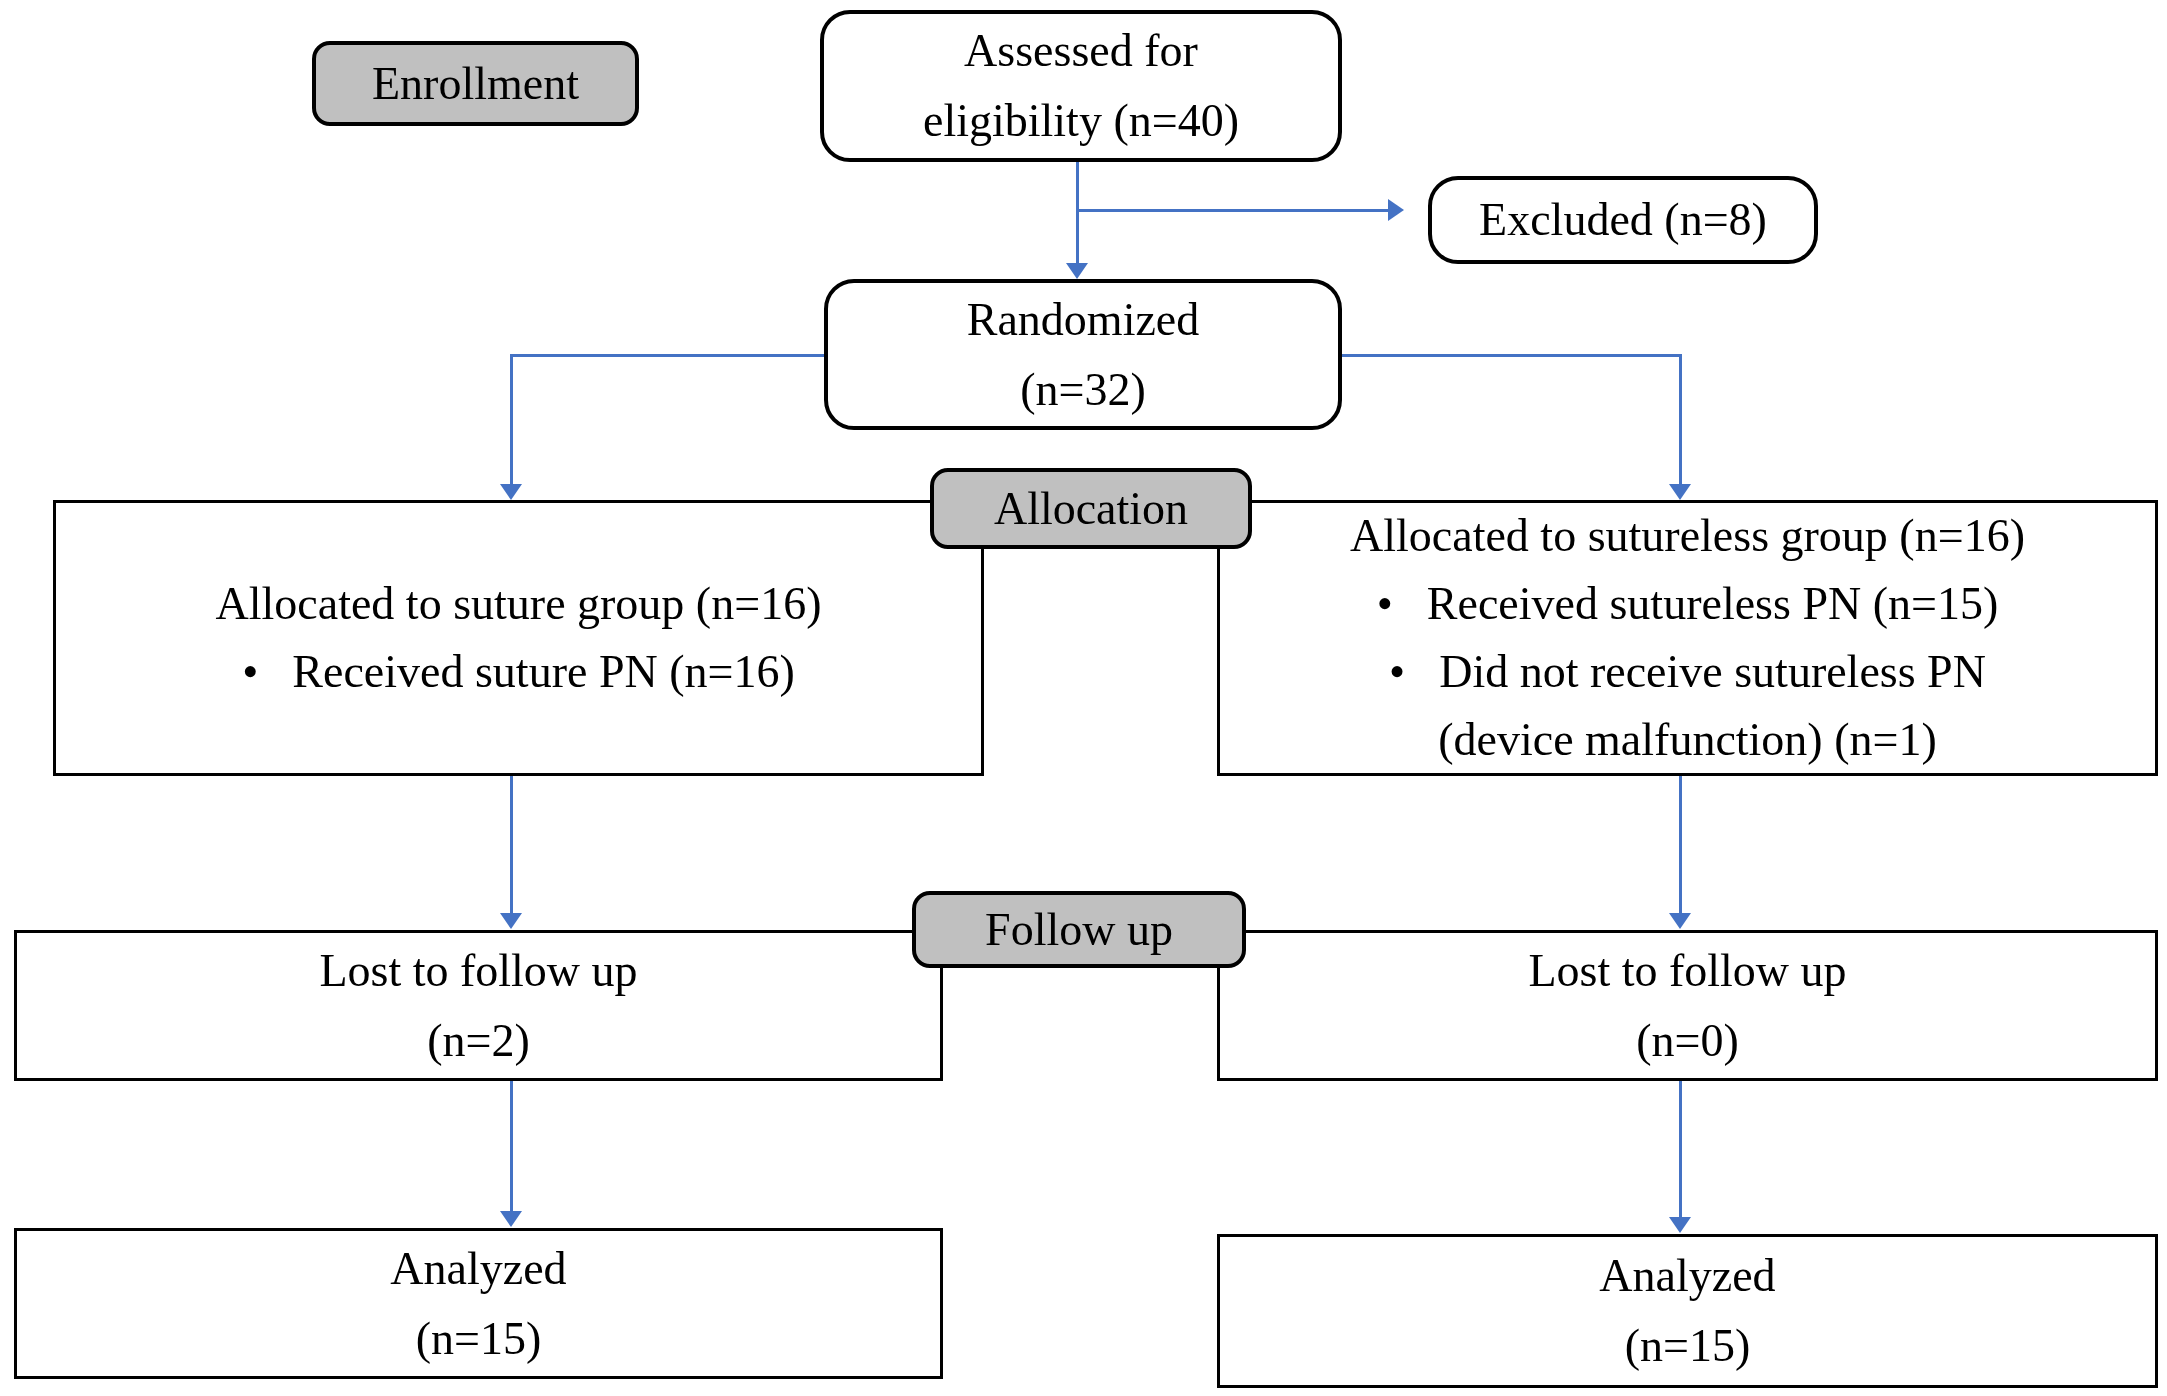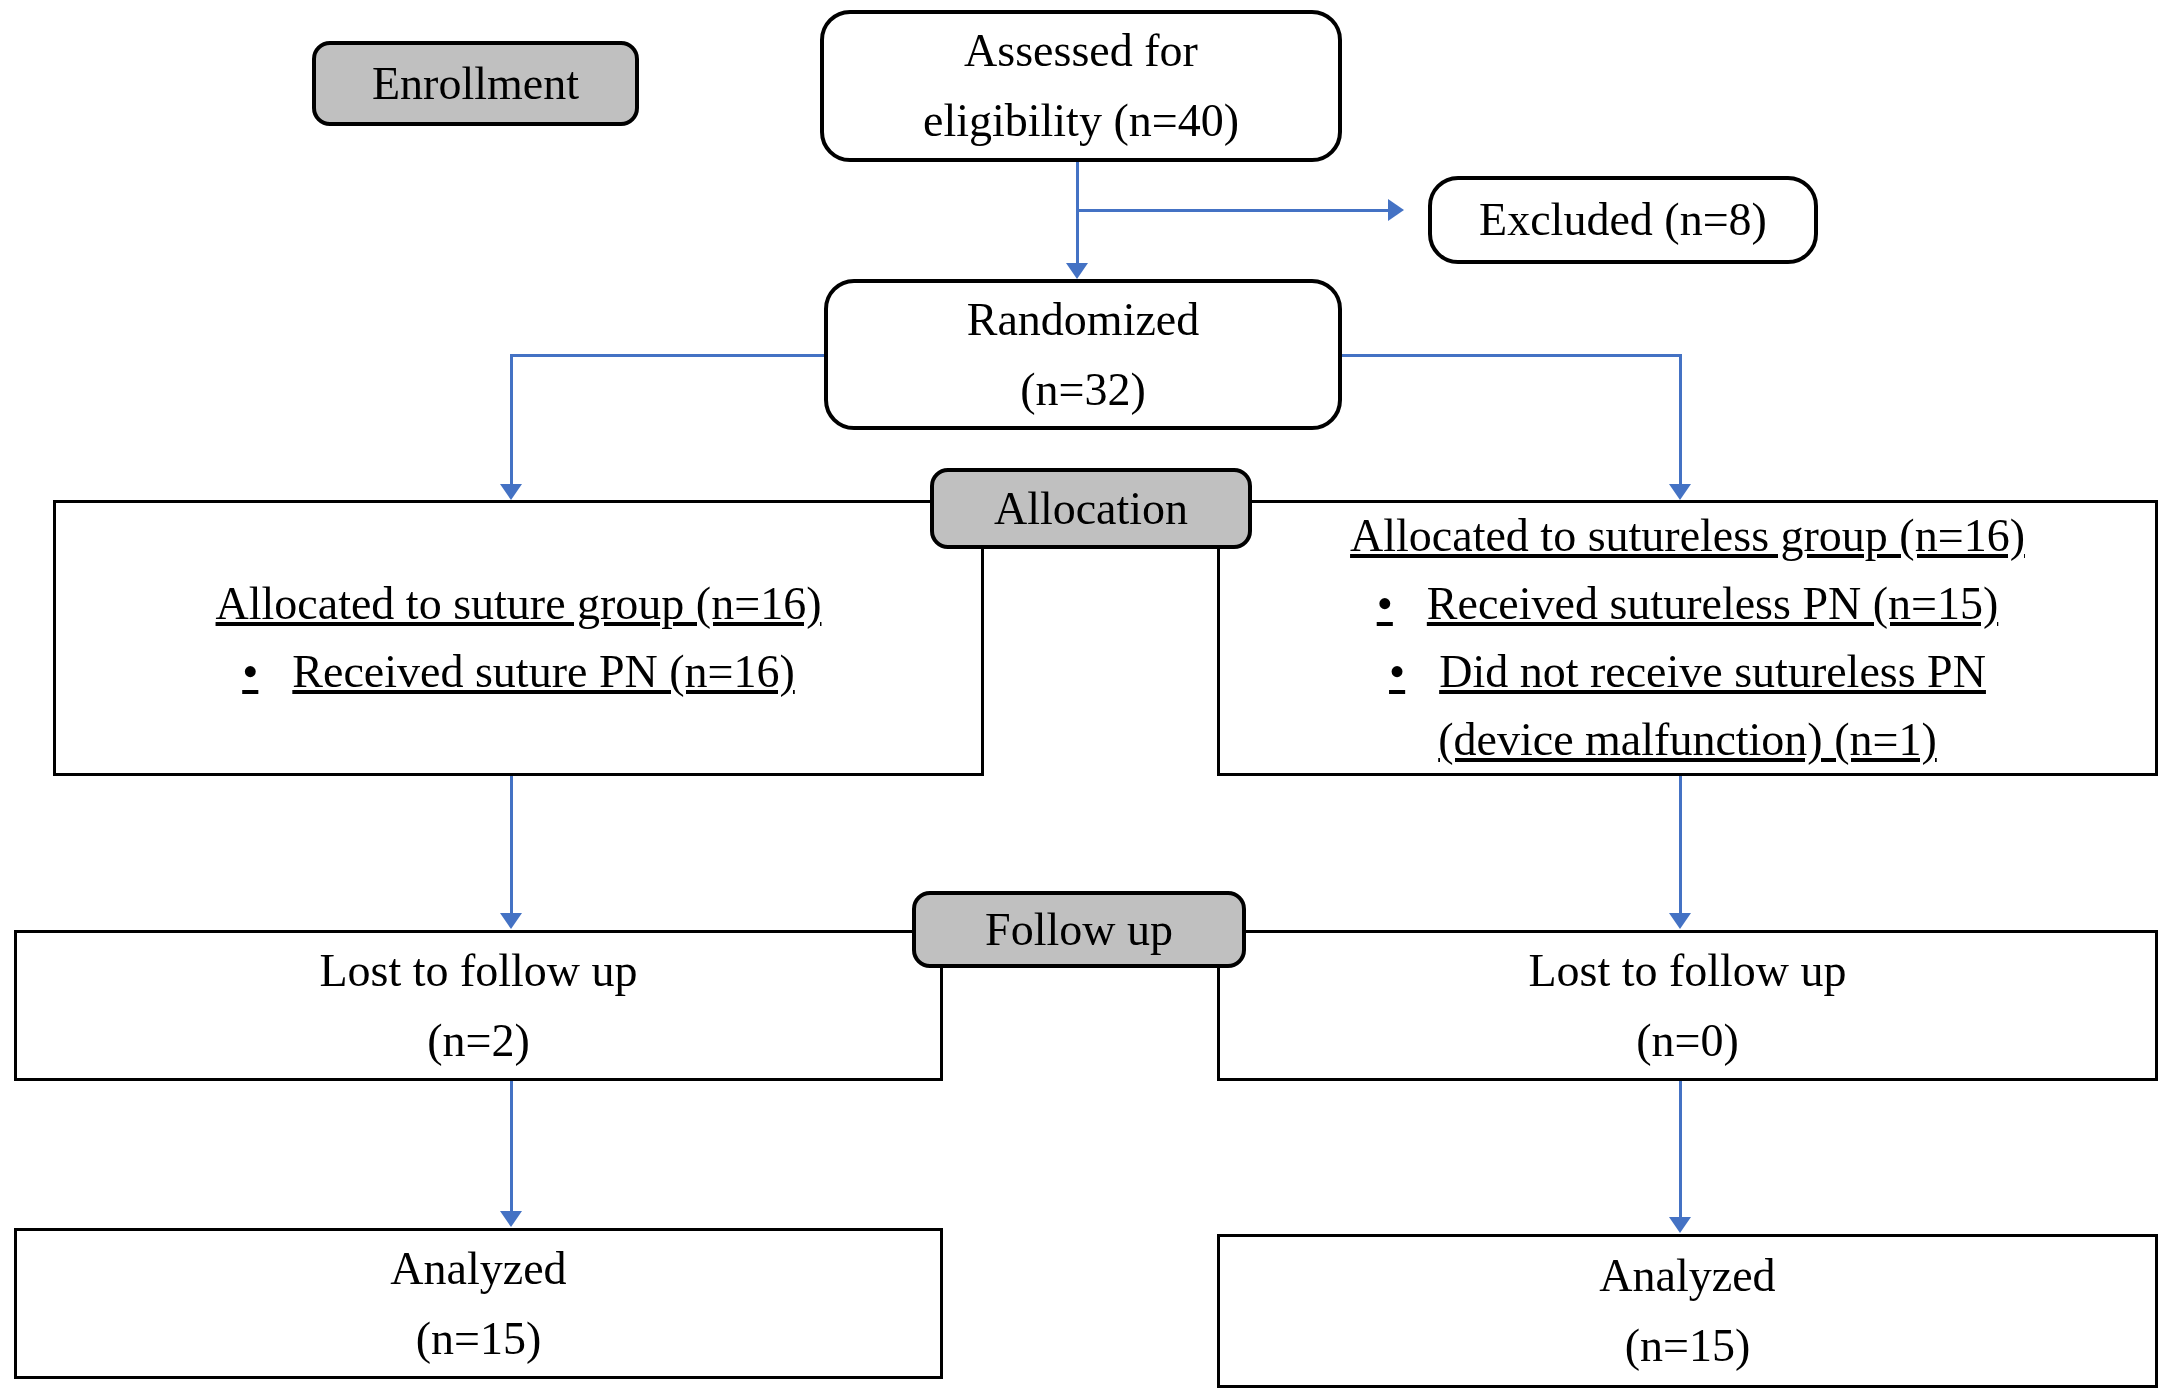--- a/index.html
+++ b/index.html
@@ -51,21 +51,21 @@
     border: 3px solid var(--box-border, #000000);
     display: flex;
     flex-direction: column;
     justify-content: center;
     align-items: center;
     text-align: center;
     font-size: 46px;
   }
   .box-thick { border-width: 4px; border-radius: 30px; }
   .box .line { line-height: 70px; white-space: nowrap; }
-  .box-tall .line { line-height: 68px; text-decoration: underline; }
+  .box-tall .line { line-height: 68px; }
   .bullet { margin-right: 34px; }
 
   
   .stage-label {
     position: absolute;
     box-sizing: border-box;
     background: var(--label-fill, #c0c0c0);
     border: 4px solid var(--box-border, #000000);
     border-radius: 18px;
     display: flex;

